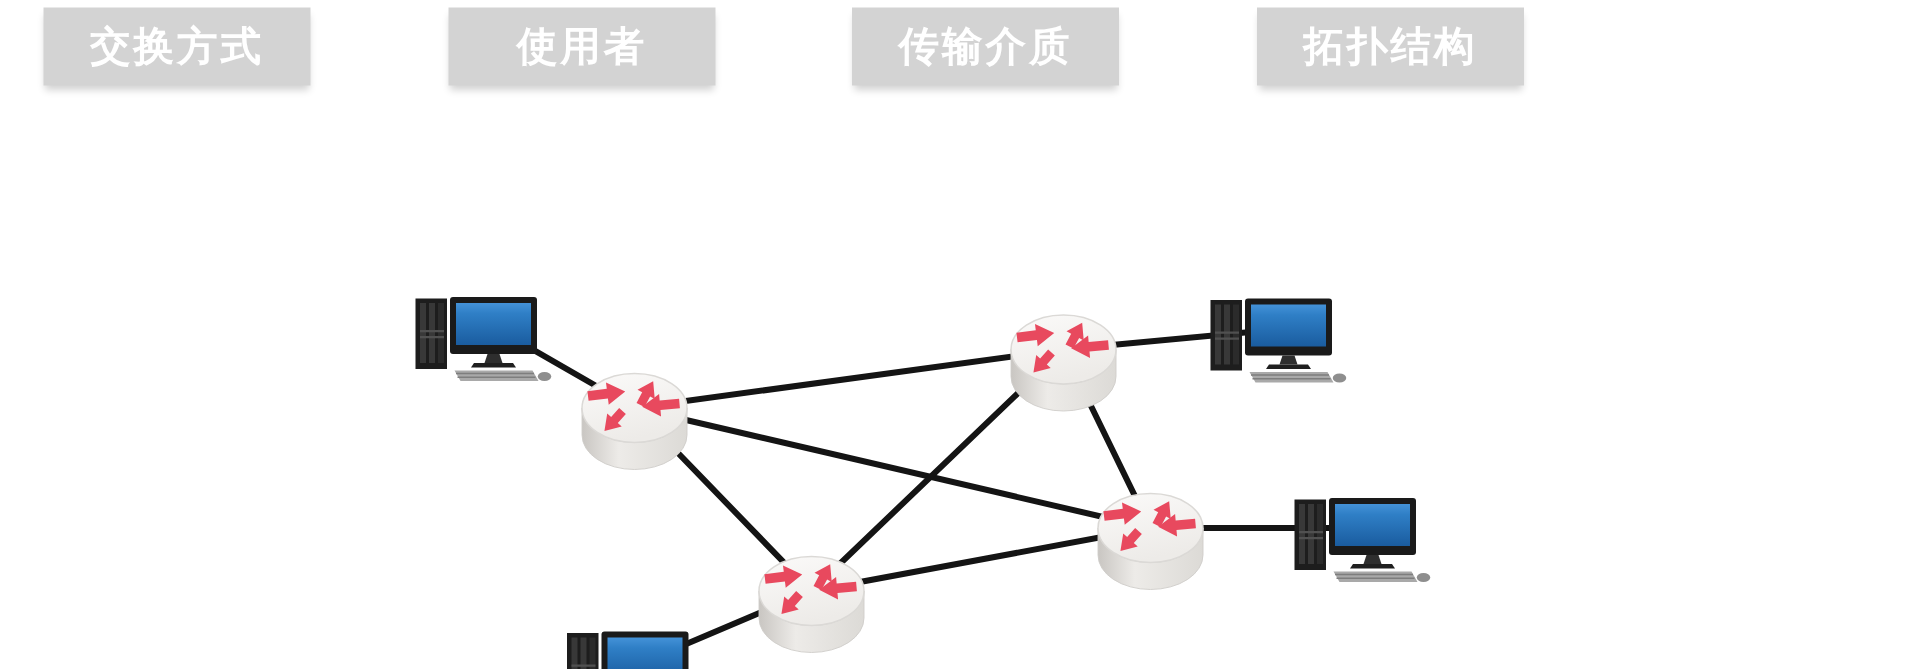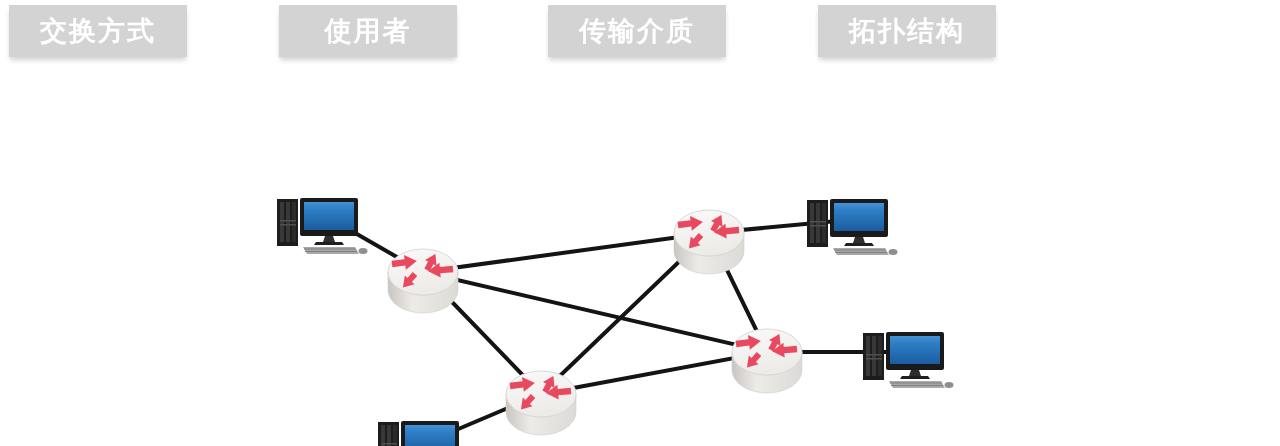--- a/index.html
+++ b/index.html
@@ -10,21 +10,21 @@
     font-family: "Liberation Sans", sans-serif;
   }
   .tabbar { position: absolute; left: 0; top: 0; width: 1280px; height: 70px; z-index: 2; }
   .tab {
     position: absolute; top: 5px; width: 178px; height: 52px;
     display: flex; align-items: center; justify-content: center;
     background: var(--tab-bg, #D3D3D3);
     color: var(--tab-text, #FFFFFF);
     font-size: 27px; font-weight: bold; letter-spacing: 2px;
     box-shadow: 0 4px 5px -1px rgba(0,0,0,0.18);
-    cursor: pointer; user-select: none; white-space: nowrap;
+    cursor: pointer; user-select: none; white-space: nowrap; margin-left: 20px;
   }
   .tab.active { background: var(--tab-active, #F0B32B); }
   #diagram { position: absolute; left: 0; top: 0; z-index: 1; }
   .rarrow { fill: var(--arrow, #E8495E); }
 </style>
 </head>
 <body>
 
 <div class="tabbar">
   <div class="tab" style="left:9px">交换方式</div>

